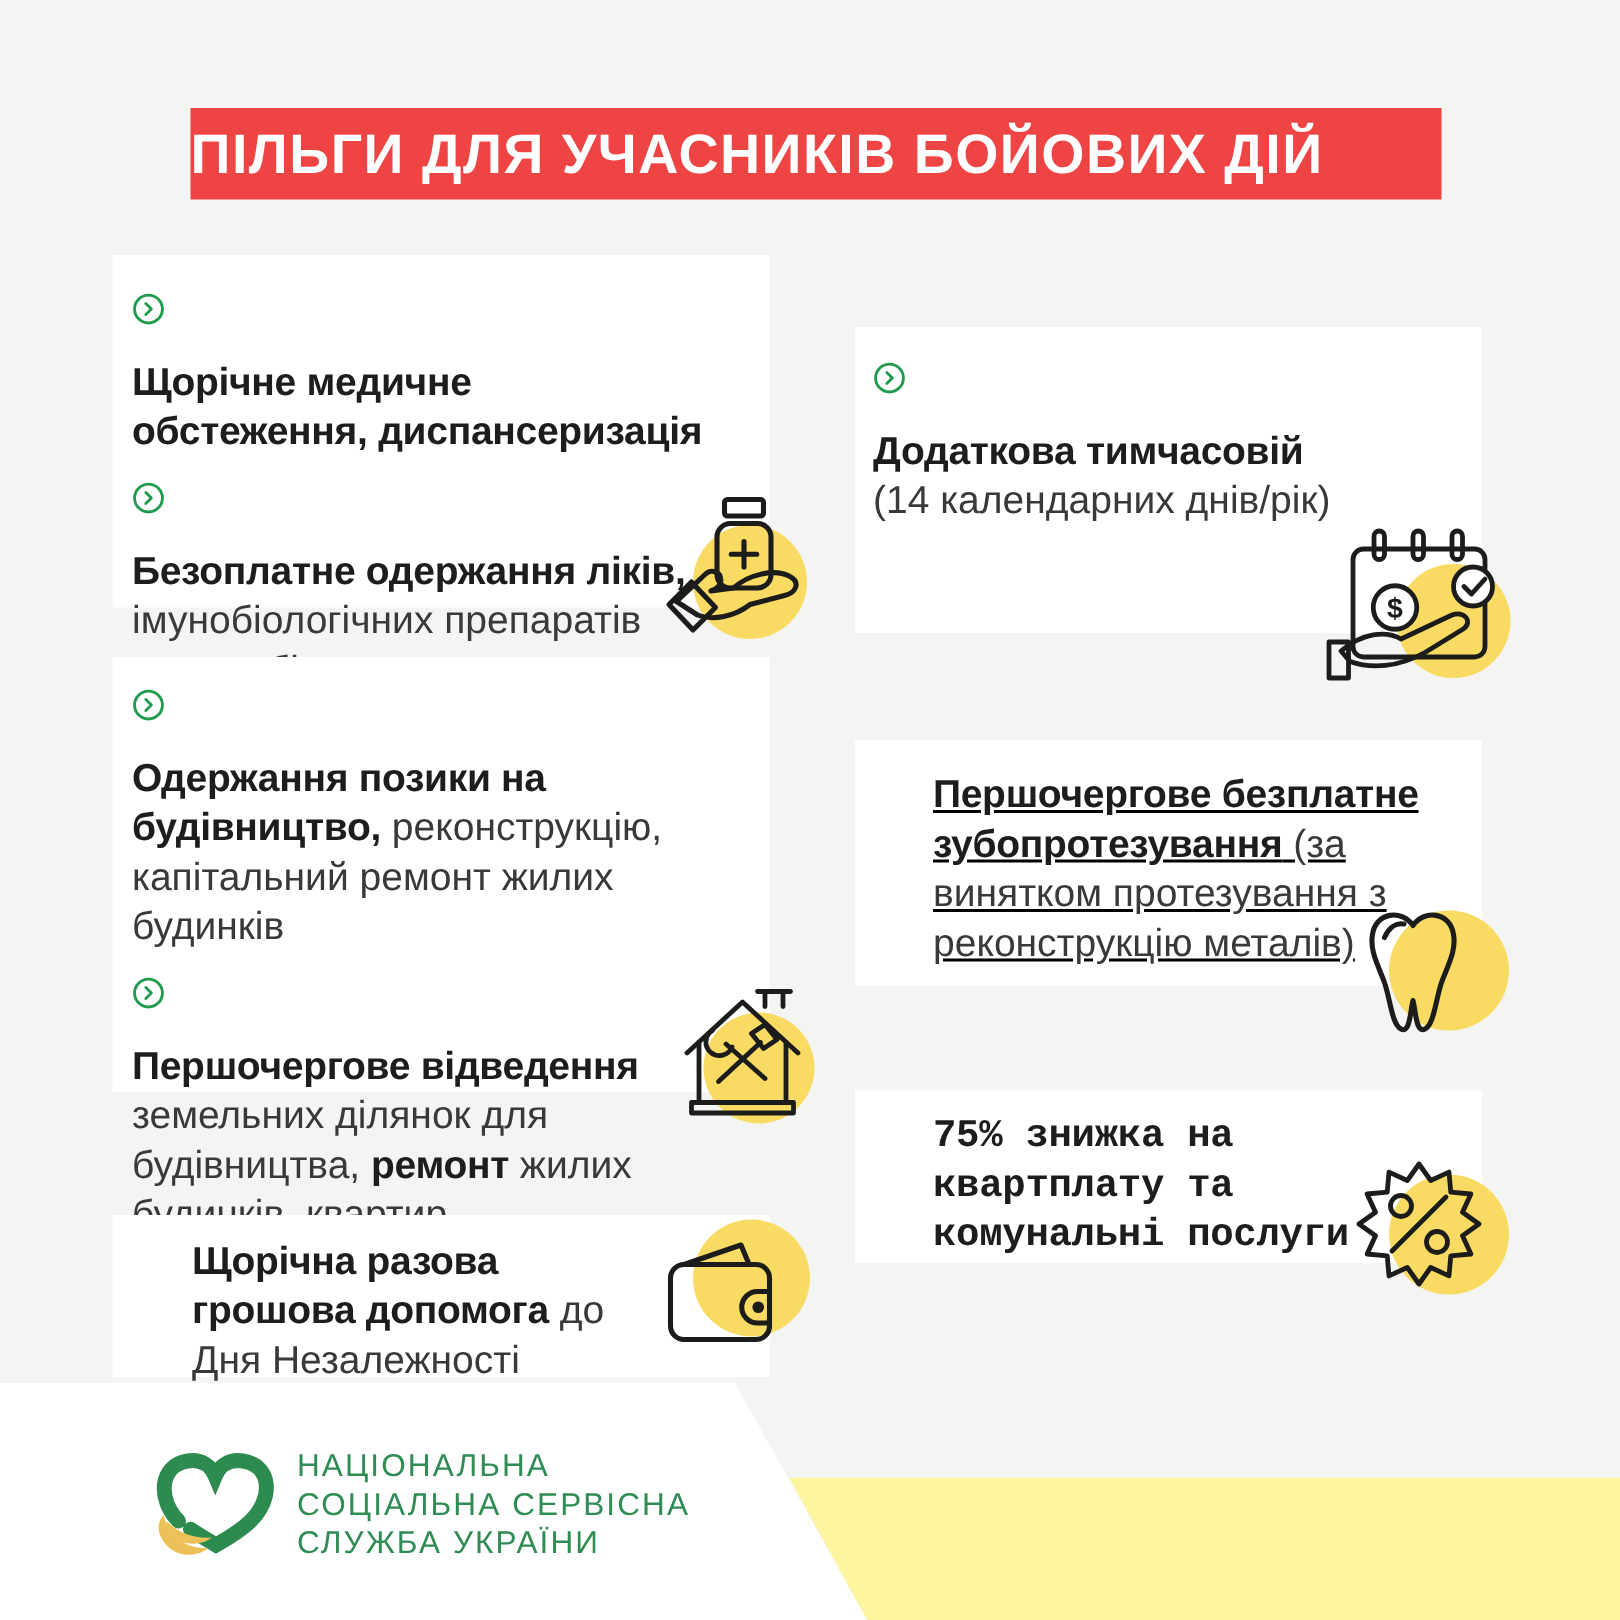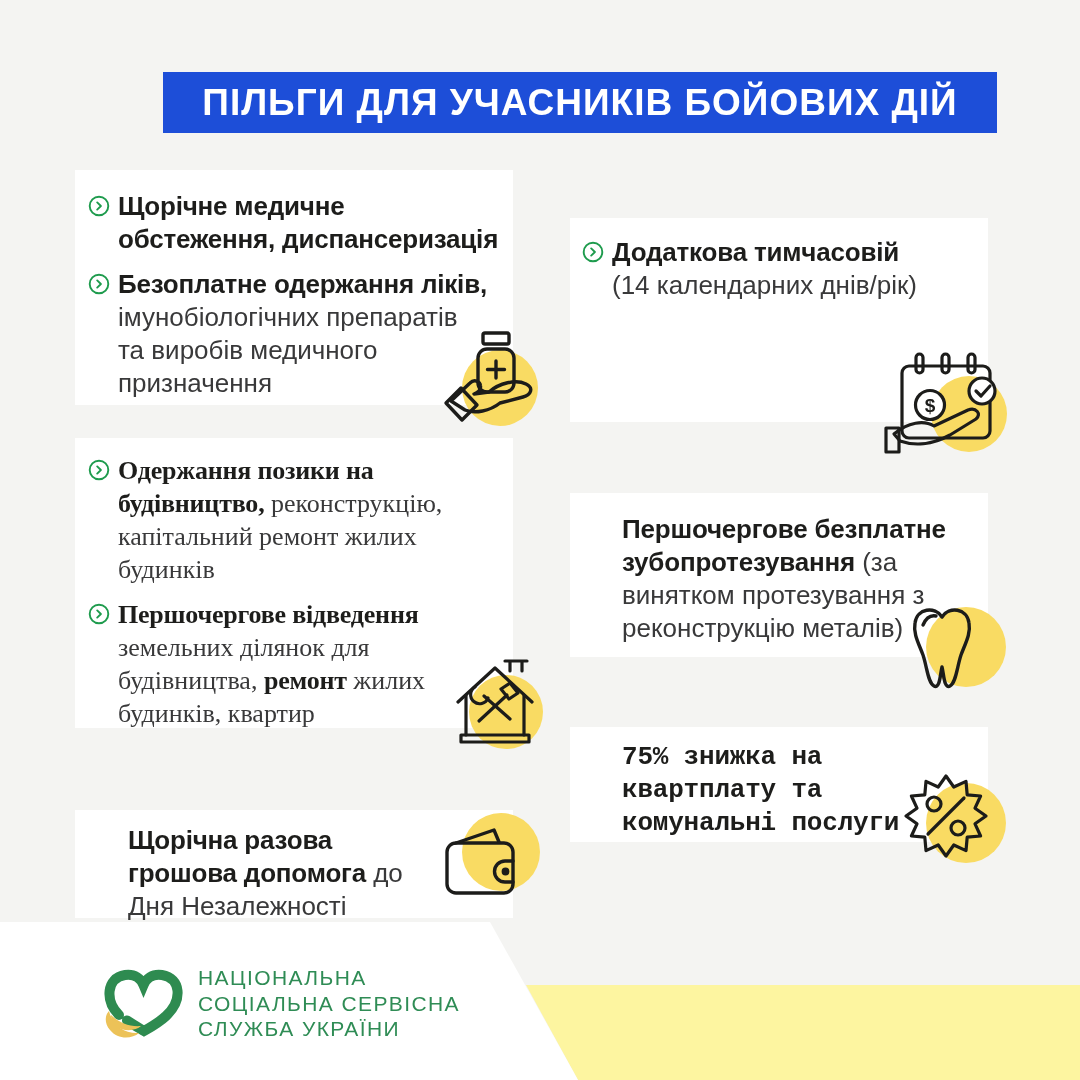--- a/index.html
+++ b/index.html
@@ -1,33 +1,33 @@
 <!DOCTYPE html>
 <html><head>
 <meta charset="utf-8">
 <style>
   html,body{margin:0;padding:0;}
   body{font-family:"Liberation Sans",sans-serif;}
   #page{position:relative;width:1080px;height:1080px;background:#f4f4f2;overflow:hidden;}
 
   
-  .banner{position:absolute;left:127px;top:72px;width:834px;height:61px;background:#1d4ed8;
-          display:flex;align-items:center;justify-content:center;z-index:3;margin-left:36px;}
+  .banner{position:absolute;left:127px;top:72px;width:834px;height:61px;background:#ef4444;
+          display:flex;align-items:center;z-index:3;}
   .banner h1{margin:0;font-size:37px;font-weight:bold;color:#ffffff;letter-spacing:1px;white-space:nowrap;}
 
   
   .card{position:absolute;background:#ffffff;z-index:2;box-sizing:border-box;padding:20px 18px 0 13px;}
   .card-med{left:75px;top:170px;width:438px;height:235px;}
-  .card-loan{left:75px;top:438px;width:438px;height:290px;padding-top:16px;font-family:Liberation Serif, serif;}
+  .card-loan{left:75px;top:438px;width:438px;height:290px;padding-top:16px;}
   .card-annual{left:75px;top:810px;width:438px;height:108px;padding-top:14px;}
   .card-leave{left:570px;top:218px;width:418px;height:204px;padding-top:18px;padding-left:12px;}
-  .card-dental{left:570px;top:493px;width:418px;height:164px;padding-top:20px;padding-left:12px;}
+  .card-dental{left:570px;top:493px;width:418px;height:164px;padding-top:20px;padding-left:12px;text-decoration:underline;}
   .card-discount{left:570px;top:727px;width:418px;height:115px;padding-top:14px;padding-left:12px;font-family:Liberation Mono, monospace;}
 
-  .item{display:flex;gap:8px;}
+  .item{display:flex;gap:21px;flex-direction:column;}
   .item + .item{margin-top:12px;}
   .chev{flex:0 0 auto;margin-top:5px;}
   .itext{white-space:pre;font-size:26px;line-height:33px;color:#1d1d1b;}
   .itext .b{font-weight:bold;color:#1d1d1b;letter-spacing:-0.2px;}
   .itext .r{font-weight:normal;color:#39393a;}
   .no-bullet .itext{margin-left:40px;}
 
   
   .icon-wrap{position:absolute;z-index:4;}
   .ycircle{position:absolute;border-radius:50%;background:#f9db63;}
@@ -39,21 +39,21 @@
   .iw-dental{left:903px;top:602px;width:105px;height:95px;}
   .iw-discount{left:900px;top:770px;width:110px;height:95px;}
 
   
   .foot-white{position:absolute;left:0;top:0;width:1080px;height:1080px;background:#ffffff;z-index:1;
       clip-path:polygon(0px 922px,490px 922px,578px 1080px,0px 1080px);}
   .foot-yellow{position:absolute;left:0;top:0;width:1080px;height:1080px;background:#fdf5a0;z-index:0;
       clip-path:polygon(526px 985px,1080px 985px,1080px 1080px,578px 1080px);}
 
   
-  .logo{position:absolute;left:103px;top:965px;z-index:2;display:flex;align-items:center;}
+  .logo{position:absolute;left:103px;top:965px;z-index:2;display:flex;align-items:flex-start;}
   .logo-text{margin-left:13px;color:#2f8c55;font-size:21px;line-height:25.5px;letter-spacing:1.4px;font-weight:normal;}
 </style>
 </head>
 <body>
 
 <div id="page">
 
   <div class="foot-yellow"></div>
   <div class="foot-white"></div>
 

